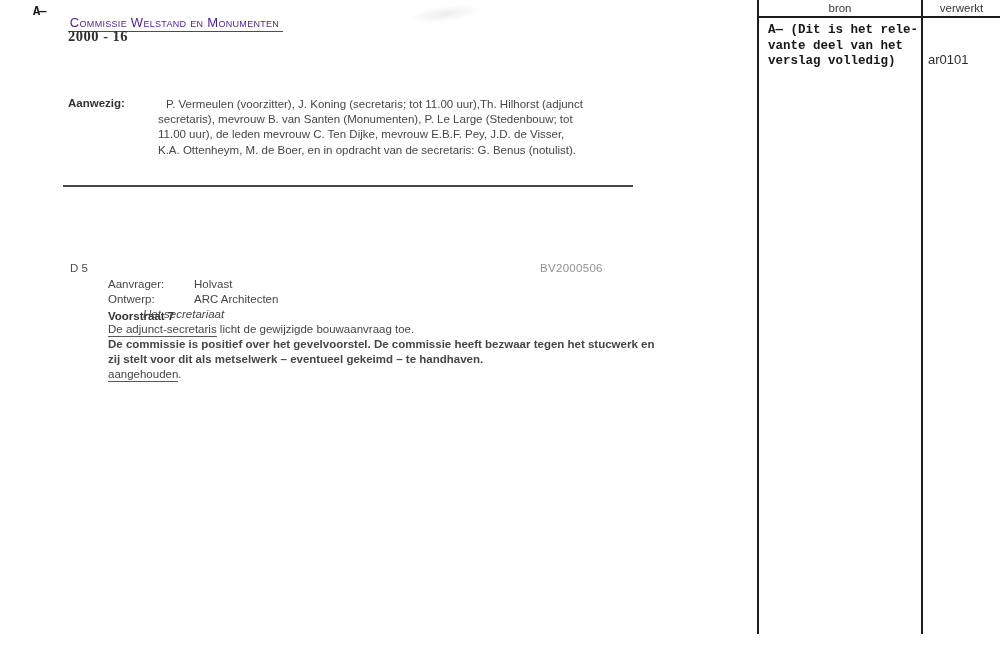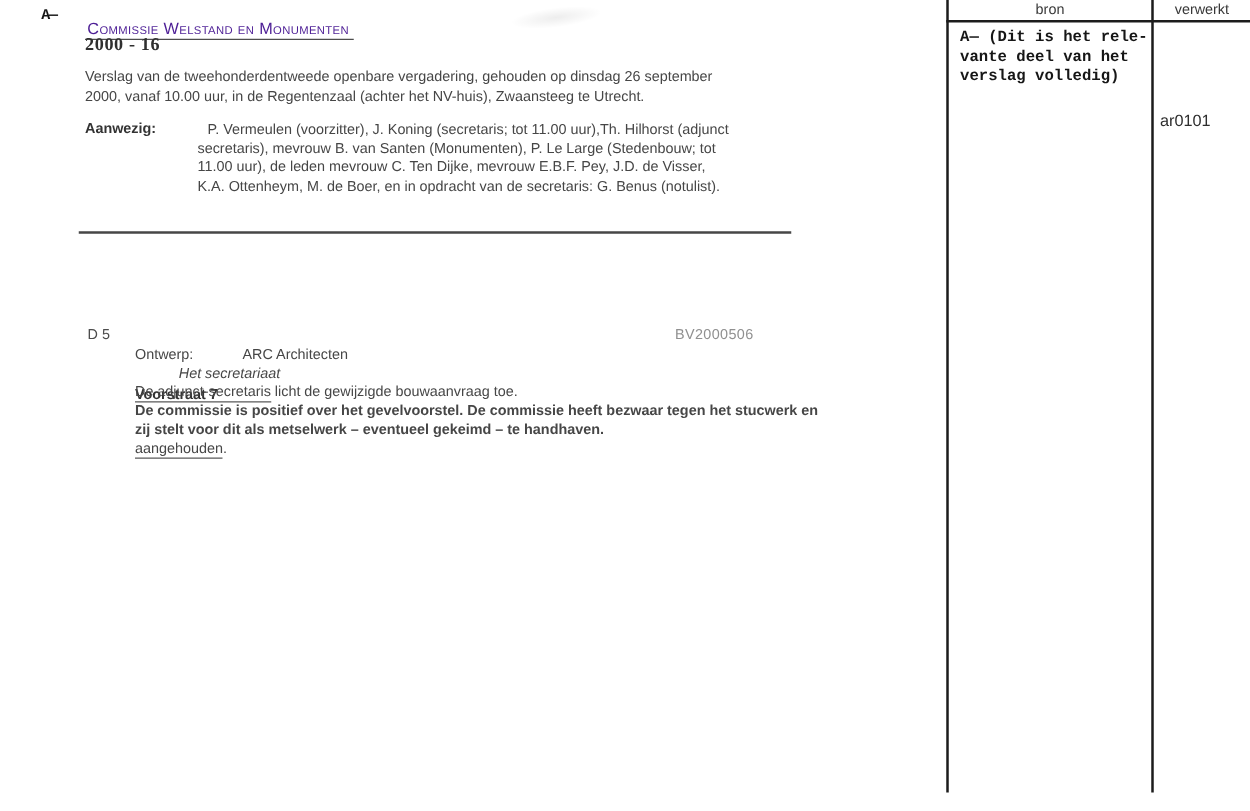--- a/index.html
+++ b/index.html
@@ -74,50 +74,51 @@
   .conc-p1 { line-height: 15px; font-weight: bold; }
 
   
   .vline { top: 0; width: 2px; height: 634px; background: #1c1c1c; }
   .vline-left { left: 757px; }
   .vline-mid { left: 921px; }
   .head-underline { left: 757px; top: 16px; width: 243px; height: 1.5px; background: #1c1c1c; }
   .th-bron { left: 759px; top: 2px; width: 162px; text-align: center; color: #383838; font-size: 11.5px; }
   .th-verwerkt { left: 923px; top: 2px; width: 77px; text-align: center; color: #383838; font-size: 11.5px; }
   .bron-note { left: 768px; top: 23px; width: 152px; font-size: 12.5px; line-height: 15.5px; }
-  .verwerkt-value { left: 928px; top: 52px; font-size: 13px; color: #2e2e2e; margin-top: 37px; }
+  .verwerkt-value { left: 928px; top: 52px; font-size: 13px; color: #2e2e2e; }
 </style>
 </head>
 <body>
 
 <div class="page">
 
   <div class="abs margin-mark mono">A—</div>
 
   <div class="abs smudge"></div>
 
   <div class="abs doc-title">Commissie Welstand en Monumenten</div>
   <div class="abs doc-number">2000 - 16</div>
 
-  <div class="abs intro-par pre">Verslag van de tweehonderdentweede openbare vergadering, gehouden op dinsdag 26 september
-2000, vanaf 10.00 uur, in de Regentenzaal (achter het NV-huis), Zwaansteeg te Utrecht.</div>
 
   <div class="abs att-label">Aanwezig:</div>
   <div class="abs att-names pre">P. Vermeulen (voorzitter), J. Koning (secretaris; tot 11.00 uur),Th. Hilhorst (adjunct
 secretaris), mevrouw B. van Santen (Monumenten), P. Le Large (Stedenbouw; tot
 11.00 uur), de leden mevrouw C. Ten Dijke, mevrouw E.B.F. Pey, J.D. de Visser,
 K.A. Ottenheym, M. de Boer, en in opdracht van de secretaris: G. Benus (notulist).</div>
 
   <div class="abs rule"></div>
 
   <div class="abs item-code">D 5</div>
   <div class="abs item-address">Voorstraat 7</div>
   <div class="abs item-ref">BV2000506</div>
 
   <div class="abs item-body">
+    <div class="line">
+      <span class="flabel">Aanvrager:</span><span>Holvast</span>
+    </div>
     <div class="line">
       <span class="flabel">Ontwerp:</span><span>ARC Architecten</span>
     </div>
     <div class="line italic">Het secretariaat</div>
     <div class="line">
       <span class="u">De adjunct-secretaris</span><span> licht de gewijzigde bouwaanvraag toe.</span>
     </div>
     <div class="conc-p1 pre">De commissie is positief over het gevelvoorstel. De commissie heeft bezwaar tegen het stucwerk en
 zij stelt voor dit als metselwerk – eventueel gekeimd – te handhaven.</div>
     <div class="line">

